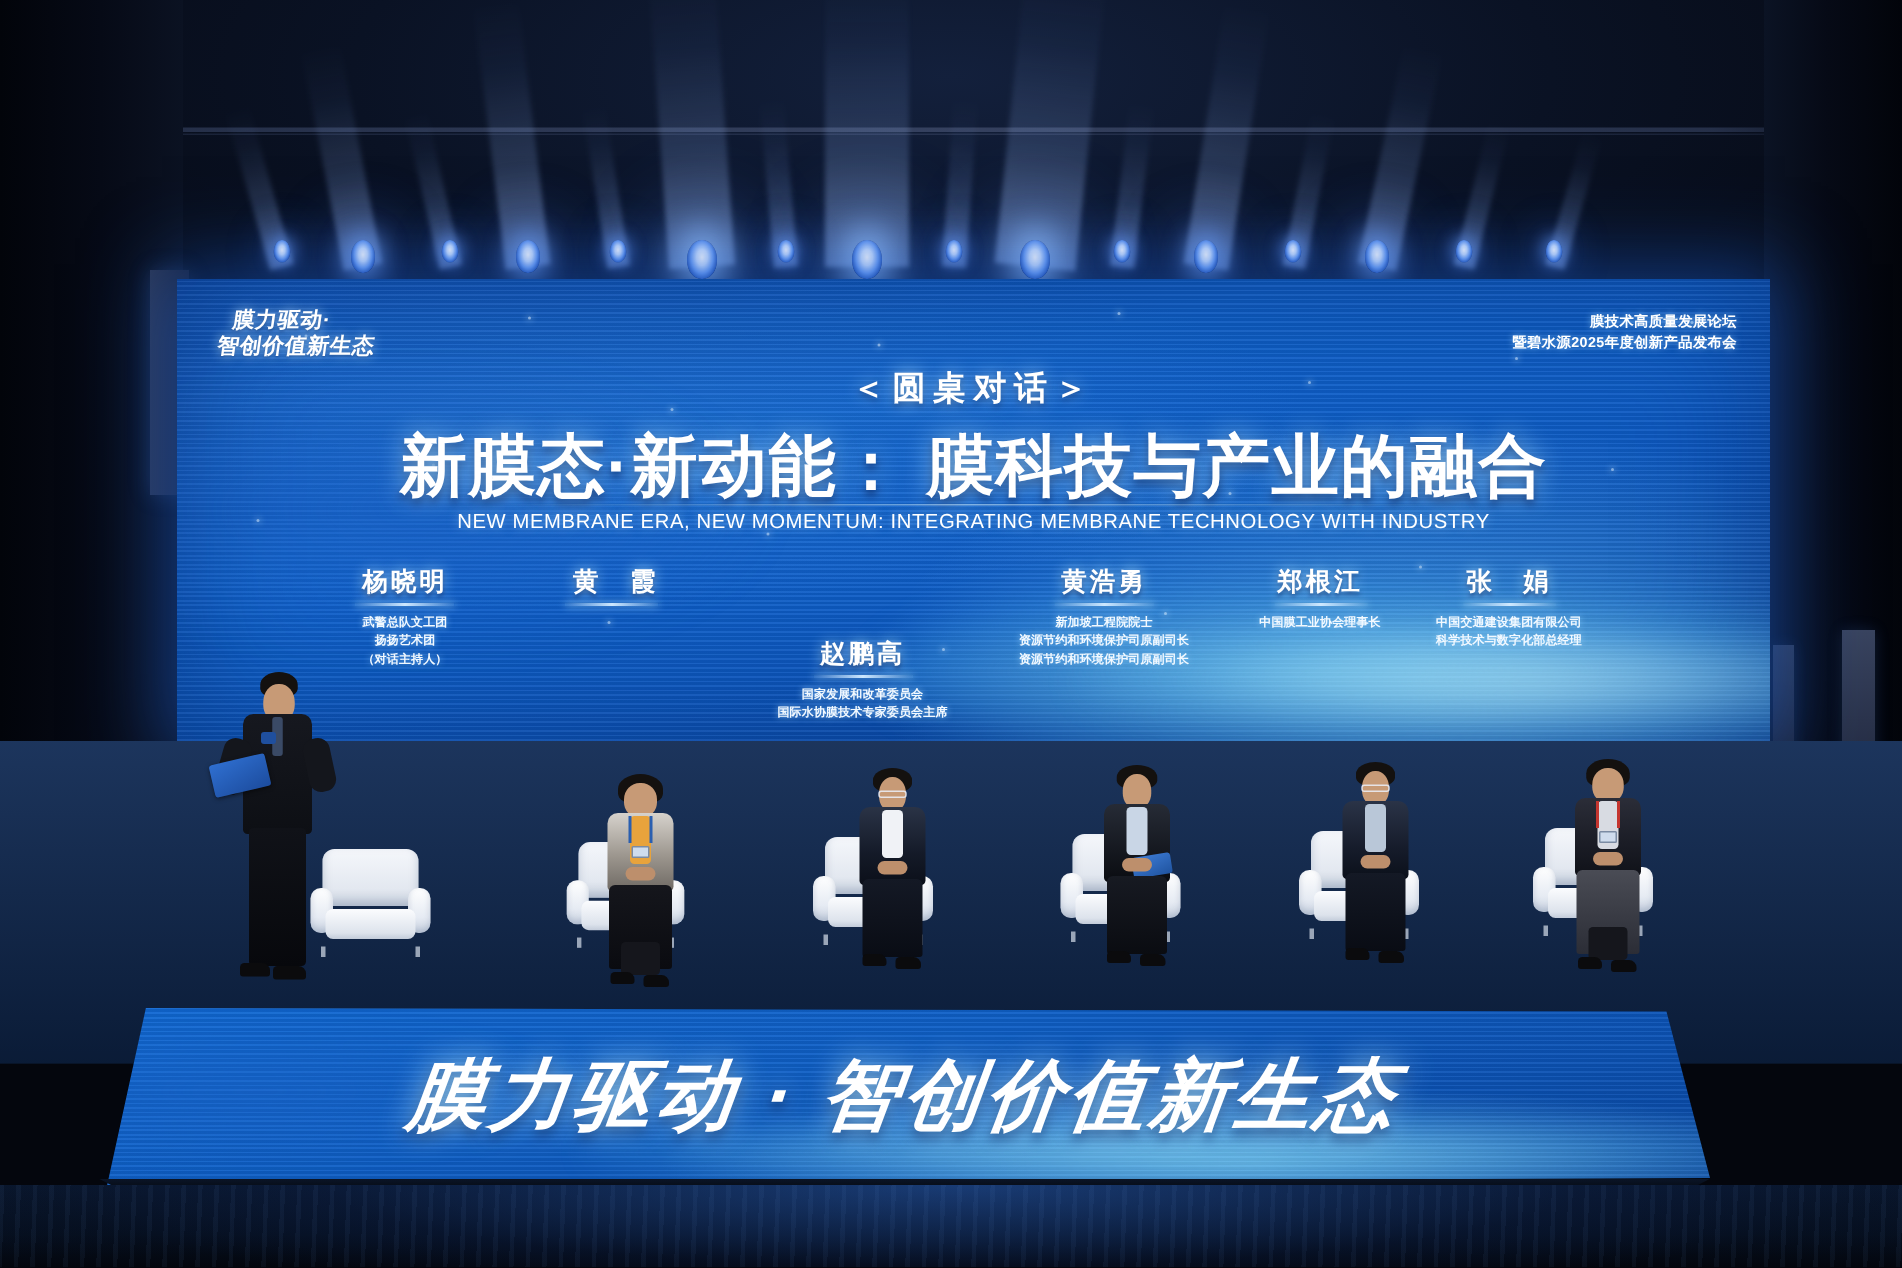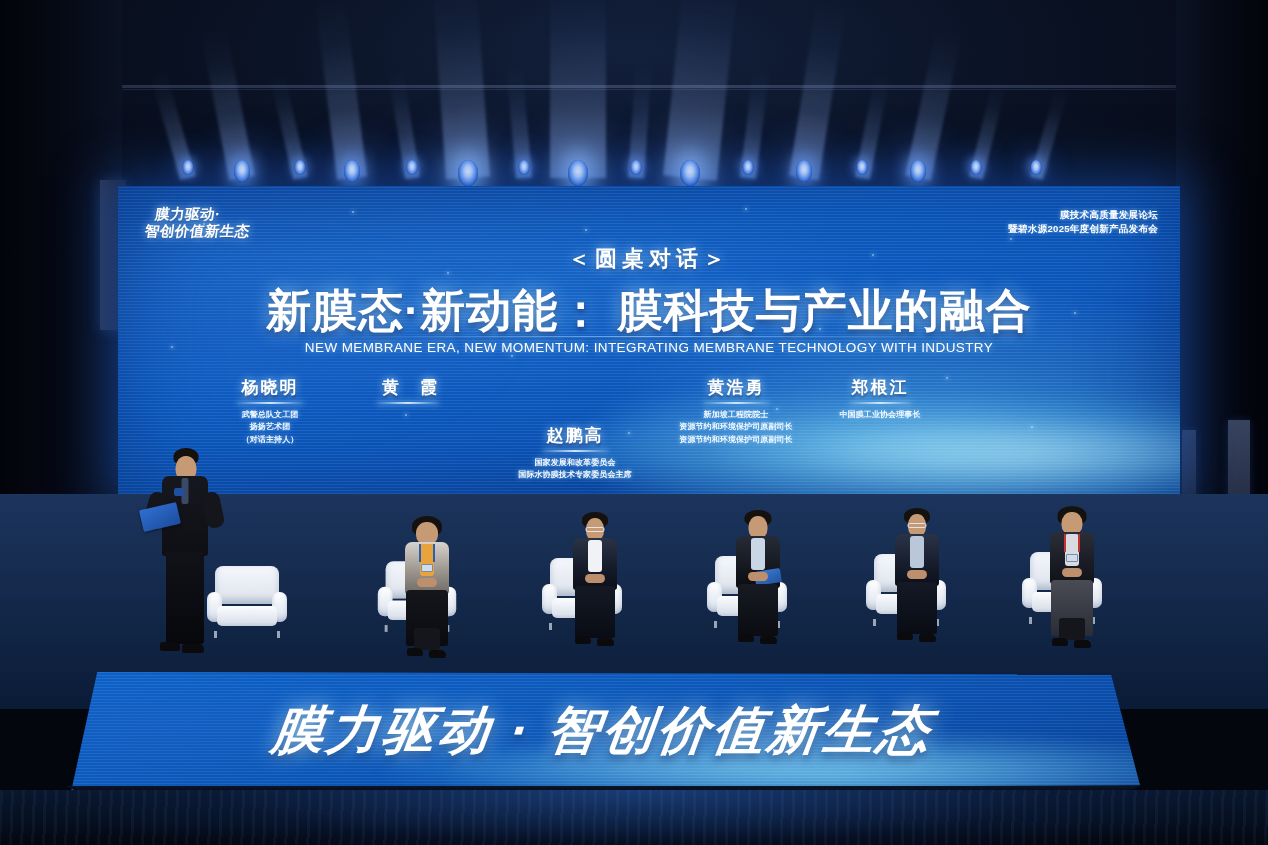--- a/index.html
+++ b/index.html
@@ -424,20 +424,28 @@
             <div>资源节约和环境保护司原副司长</div>
           </div>
         </div>
         <div class="speaker" style="left: 762px; transform: translateX(-50%);">
           <div class="sp-name">郑根江</div>
           <div class="sp-underline" style="width: 62px;"></div>
           <div class="sp-titles">
             <div>中国膜工业协会理事长</div>
           </div>
         </div>
+        <div class="speaker" style="left: 888px; transform: translateX(-50%);">
+          <div class="sp-name">张　娟</div>
+          <div class="sp-underline" style="width: 62px;"></div>
+          <div class="sp-titles">
+            <div>中国交通建设集团有限公司</div>
+            <div>科学技术与数字化部总经理</div>
+          </div>
+        </div>
       </div>
   </div>
 
   <div id="stage-floor"></div>
 
   <div id="people-layer">
       <div class="chair" style="left:207px; top:566px; transform:scale(1); transform-origin:50% 100%;">
         <div class="seat-back"></div>
         <div class="arm-l"></div>
         <div class="arm-r"></div>

